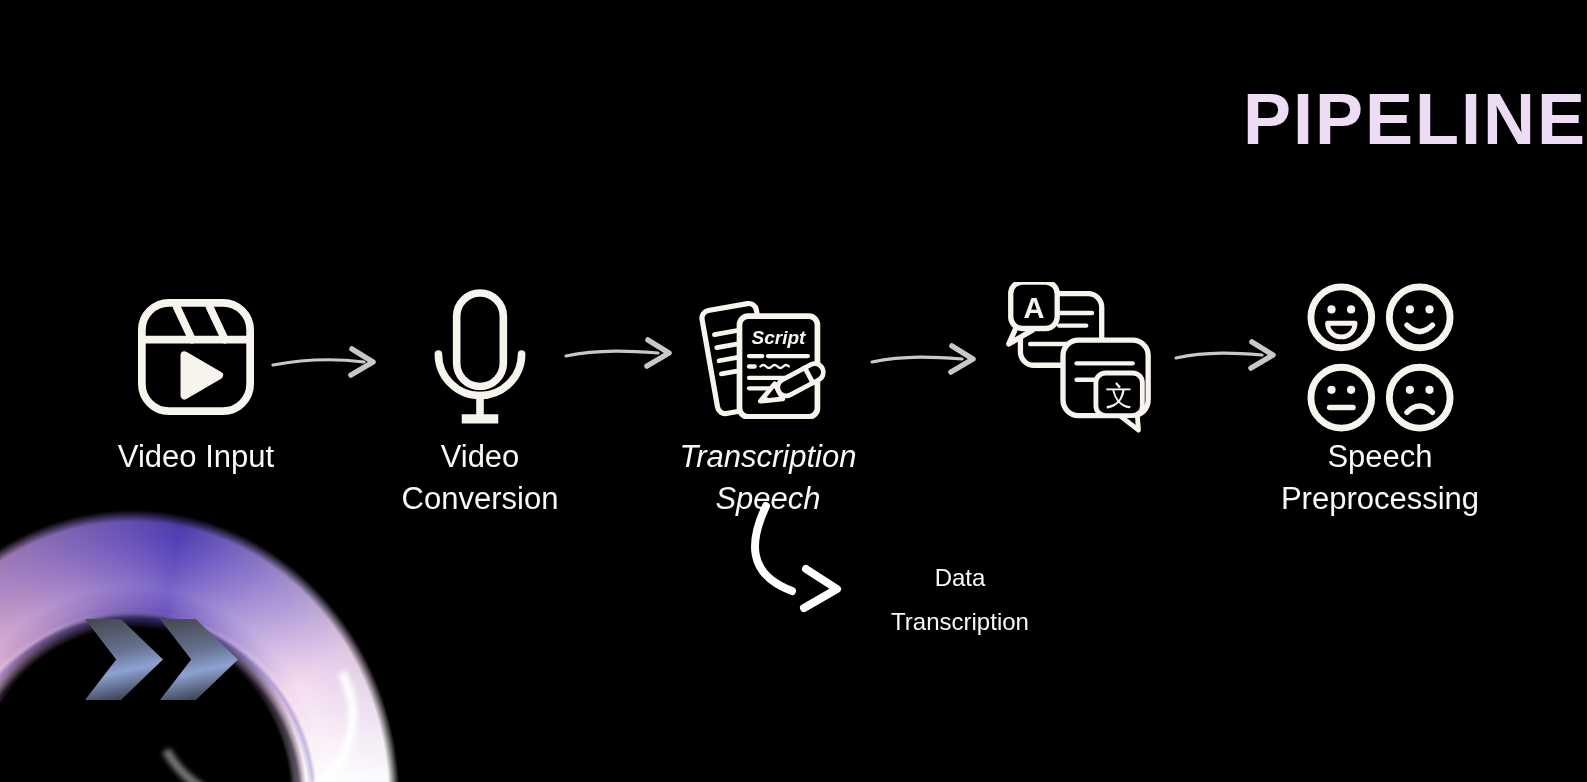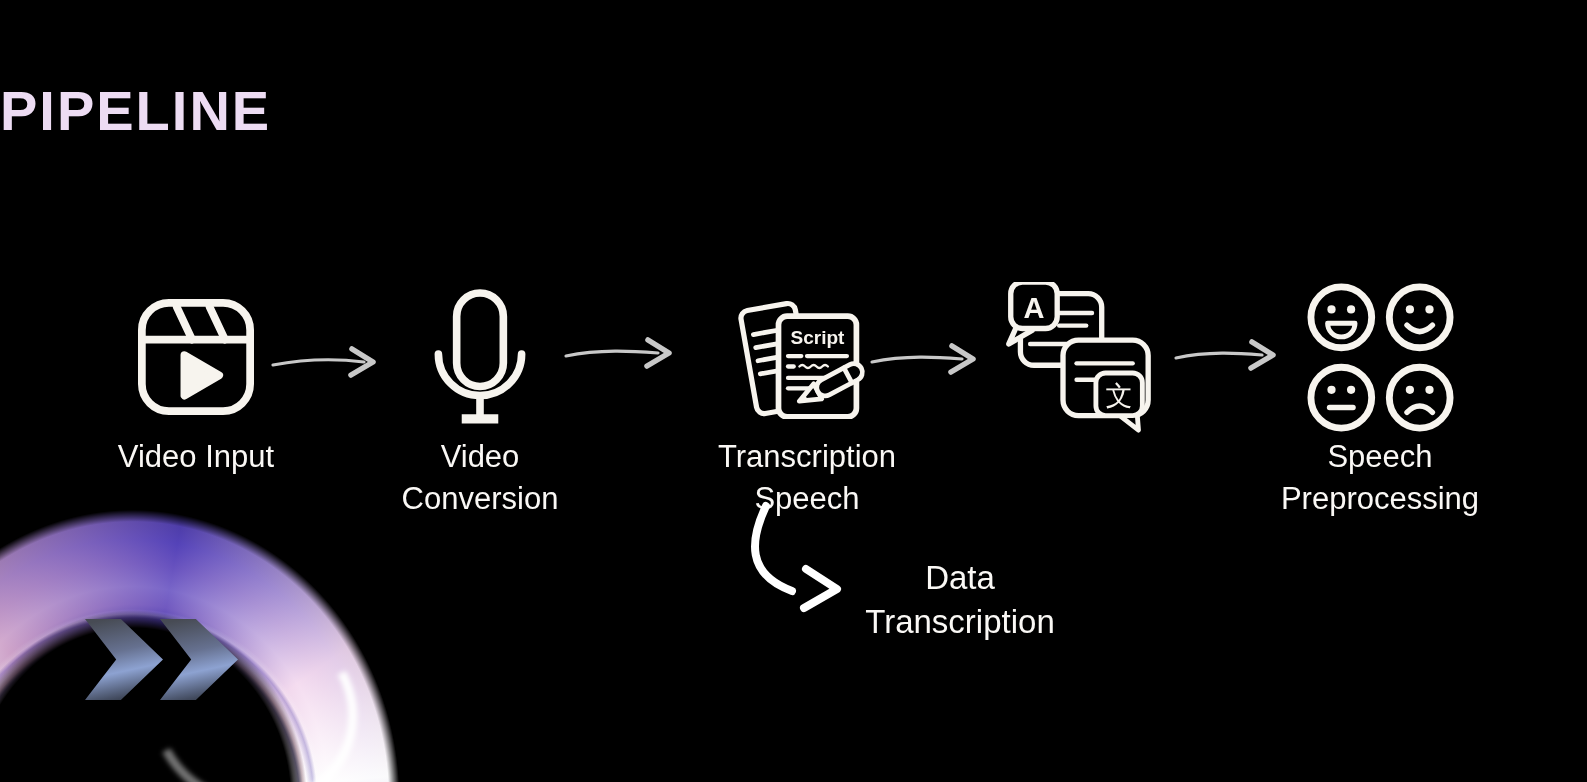--- a/index.html
+++ b/index.html
@@ -1,30 +1,30 @@
 <!DOCTYPE html>
 <html><head>
 <meta charset="utf-8">
 <style>
   html,body{margin:0;padding:0;background:#000;}
   .canvas{
     position:relative;width:1587px;height:782px;background:#000;overflow:hidden;
     font-family:"Liberation Sans","DejaVu Sans",sans-serif;
   }
   .title{
-    position:absolute;top:78px;left:0;width:100%;text-align:left;
-    font-size:56px;font-weight:800;letter-spacing:2px;color:#eddcf3;
+    position:absolute;top:78px;left:0;width:100%;text-align:right;
+    font-size:72px;font-weight:800;letter-spacing:2px;color:#eddcf3;
   }
   .stage{position:absolute;top:278px;width:240px;display:flex;flex-direction:column;align-items:center;}
   .icon-box{height:158px;display:flex;align-items:center;justify-content:center;}
   .stage-label{margin-top:0;text-align:center;font-size:31px;line-height:42px;color:#faf8f5;font-weight:400;}
   .stage-label span{display:block;}
   .annotation{
     position:absolute;left:810px;top:556px;width:300px;text-align:center;
-    font-size:33px;line-height:44px;color:#faf8f5;
+    font-size:24px;line-height:44px;color:#faf8f5;
   }
   .annotation span{display:block;}
   .flow-svg{position:absolute;left:0;top:0;pointer-events:none;}
   
   .ring{
     position:absolute;left:-140px;top:504px;width:545px;height:590px;border-radius:50%;
     background:
       repeating-radial-gradient(circle at 50% 50%,
         rgba(255,255,255,0) 0px, rgba(255,255,255,0) 158px,
         rgba(255,255,255,0.22) 162px, rgba(40,20,110,0.38) 167px,
@@ -94,21 +94,21 @@
         <line x1="45" y1="107" x2="45" y2="124"></line>
         <line x1="27" y1="128" x2="63" y2="128" stroke-width="9" stroke-linecap="butt"></line>
       </svg>
     </div>
     <div class="stage-label">
       <span>Video</span>
       <span>Conversion</span>
     </div>
   </div>
 
-  <div class="stage" style="left:687px;">
+  <div class="stage" style="left:648px;font-style:italic;">
     <div class="icon-box">
       <svg width="152" height="124" viewBox="0 0 160 130" fill="none" stroke="#f7f4ee" stroke-linejoin="round" stroke-linecap="round">
         <g transform="rotate(-10 45 65)">
           <rect x="18" y="12" width="58" height="110" rx="8" stroke-width="5.5"></rect>
           <line x1="28" y1="38" x2="60" y2="38" stroke-width="5"></line>
           <line x1="28" y1="52" x2="60" y2="52" stroke-width="5"></line>
           <line x1="28" y1="66" x2="60" y2="66" stroke-width="5"></line>
           <line x1="28" y1="80" x2="60" y2="80" stroke-width="5"></line>
         </g>
         <rect x="50" y="22" width="82" height="106" rx="9" fill="#000" stroke-width="6"></rect>

